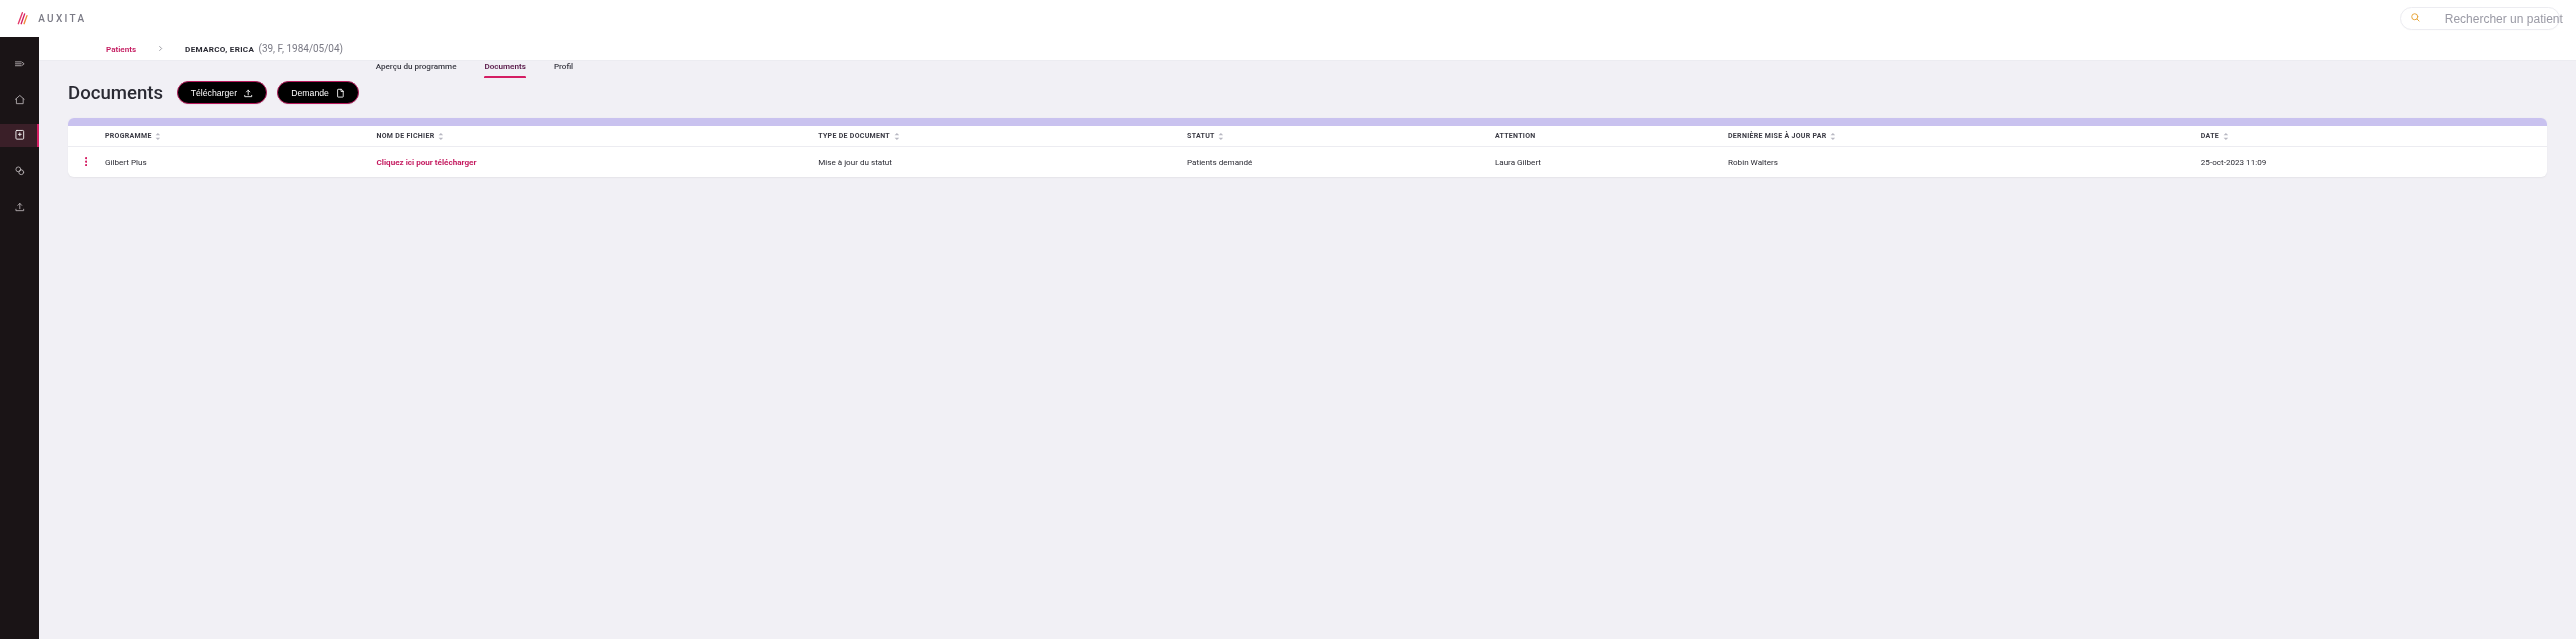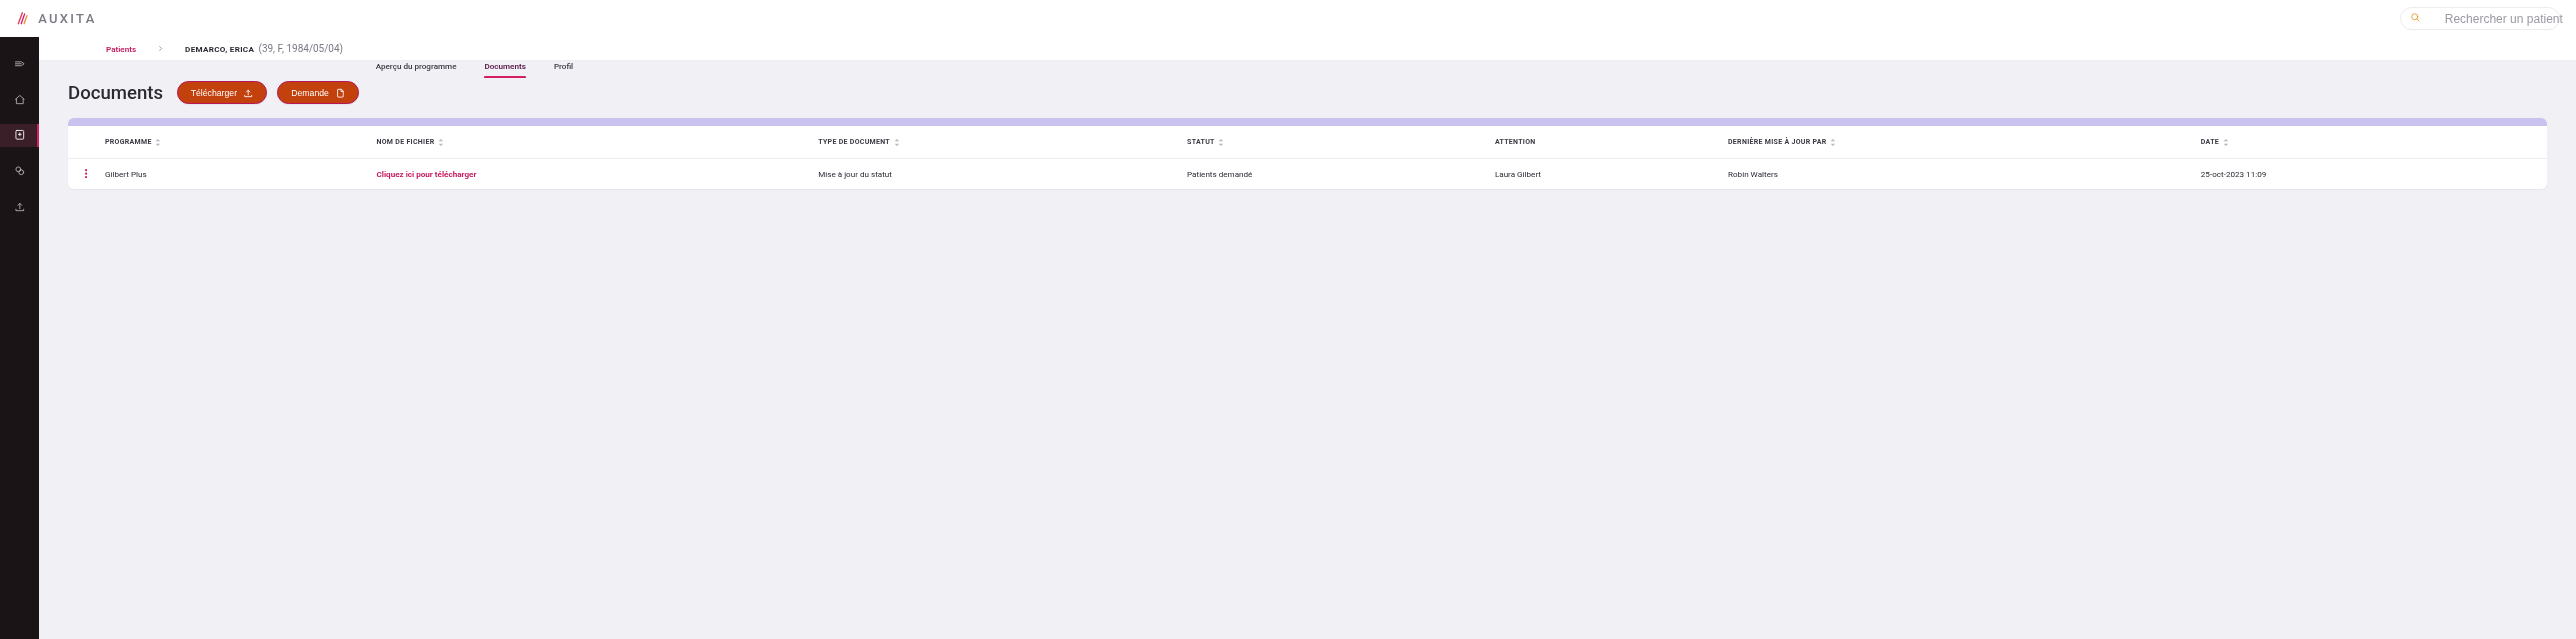--- a/index.html
+++ b/index.html
@@ -21,21 +21,21 @@
     padding: 0 16.2px;
   }
   .brand {
     display: flex;
     align-items: center;
     gap: 7px;
   }
   .brand-logo svg { display:block; }
   .brand-name {
     letter-spacing: 2.3px;
-    font-size: 13px;
+    font-size: 10px;
     color: #7a7a85;
     font-weight: 500;
   }
   .search-wrap {
     display: flex;
     align-items: center;
     width: 160px;
     height: 23px;
     border: 0.6px solid #ececf1;
     border-radius: 12.8px;
@@ -181,21 +181,21 @@
     margin-right: 3.5px;
   }
   .btn {
     display: inline-flex;
     align-items: center;
     gap: 5.8px;
     height: 23px;
     padding: 0 12.8px;
     border-radius: 12.8px;
     border: 0.6px solid #b7175a;
-    background: #c2410c;
+    background: #000000;
     color: #fff;
     font-size: 8.7px;
     font-weight: 500;
     cursor: pointer;
     box-shadow: 0 0.6px 1.2px rgba(0,0,0,0.08);
   }
   .btn svg { display:block; }
 
   
   .card {
@@ -212,21 +212,21 @@
     width: 100%;
     border-collapse: collapse;
   }
   thead th {
     text-align: left;
     font-size: 7px;
     letter-spacing: 0.3px;
     color: #3a3a44;
     font-weight: 700;
     text-transform: uppercase;
-    padding: 12px 7px;
+    padding: 6px 7px;
     white-space: nowrap;
   }
   thead th .th-inner {
     display: inline-flex;
     align-items: center;
     gap: 3.5px;
     cursor: pointer;
   }
   .sort-icon { display:inline-flex; flex-direction:column; line-height:0; }
   tbody td {

